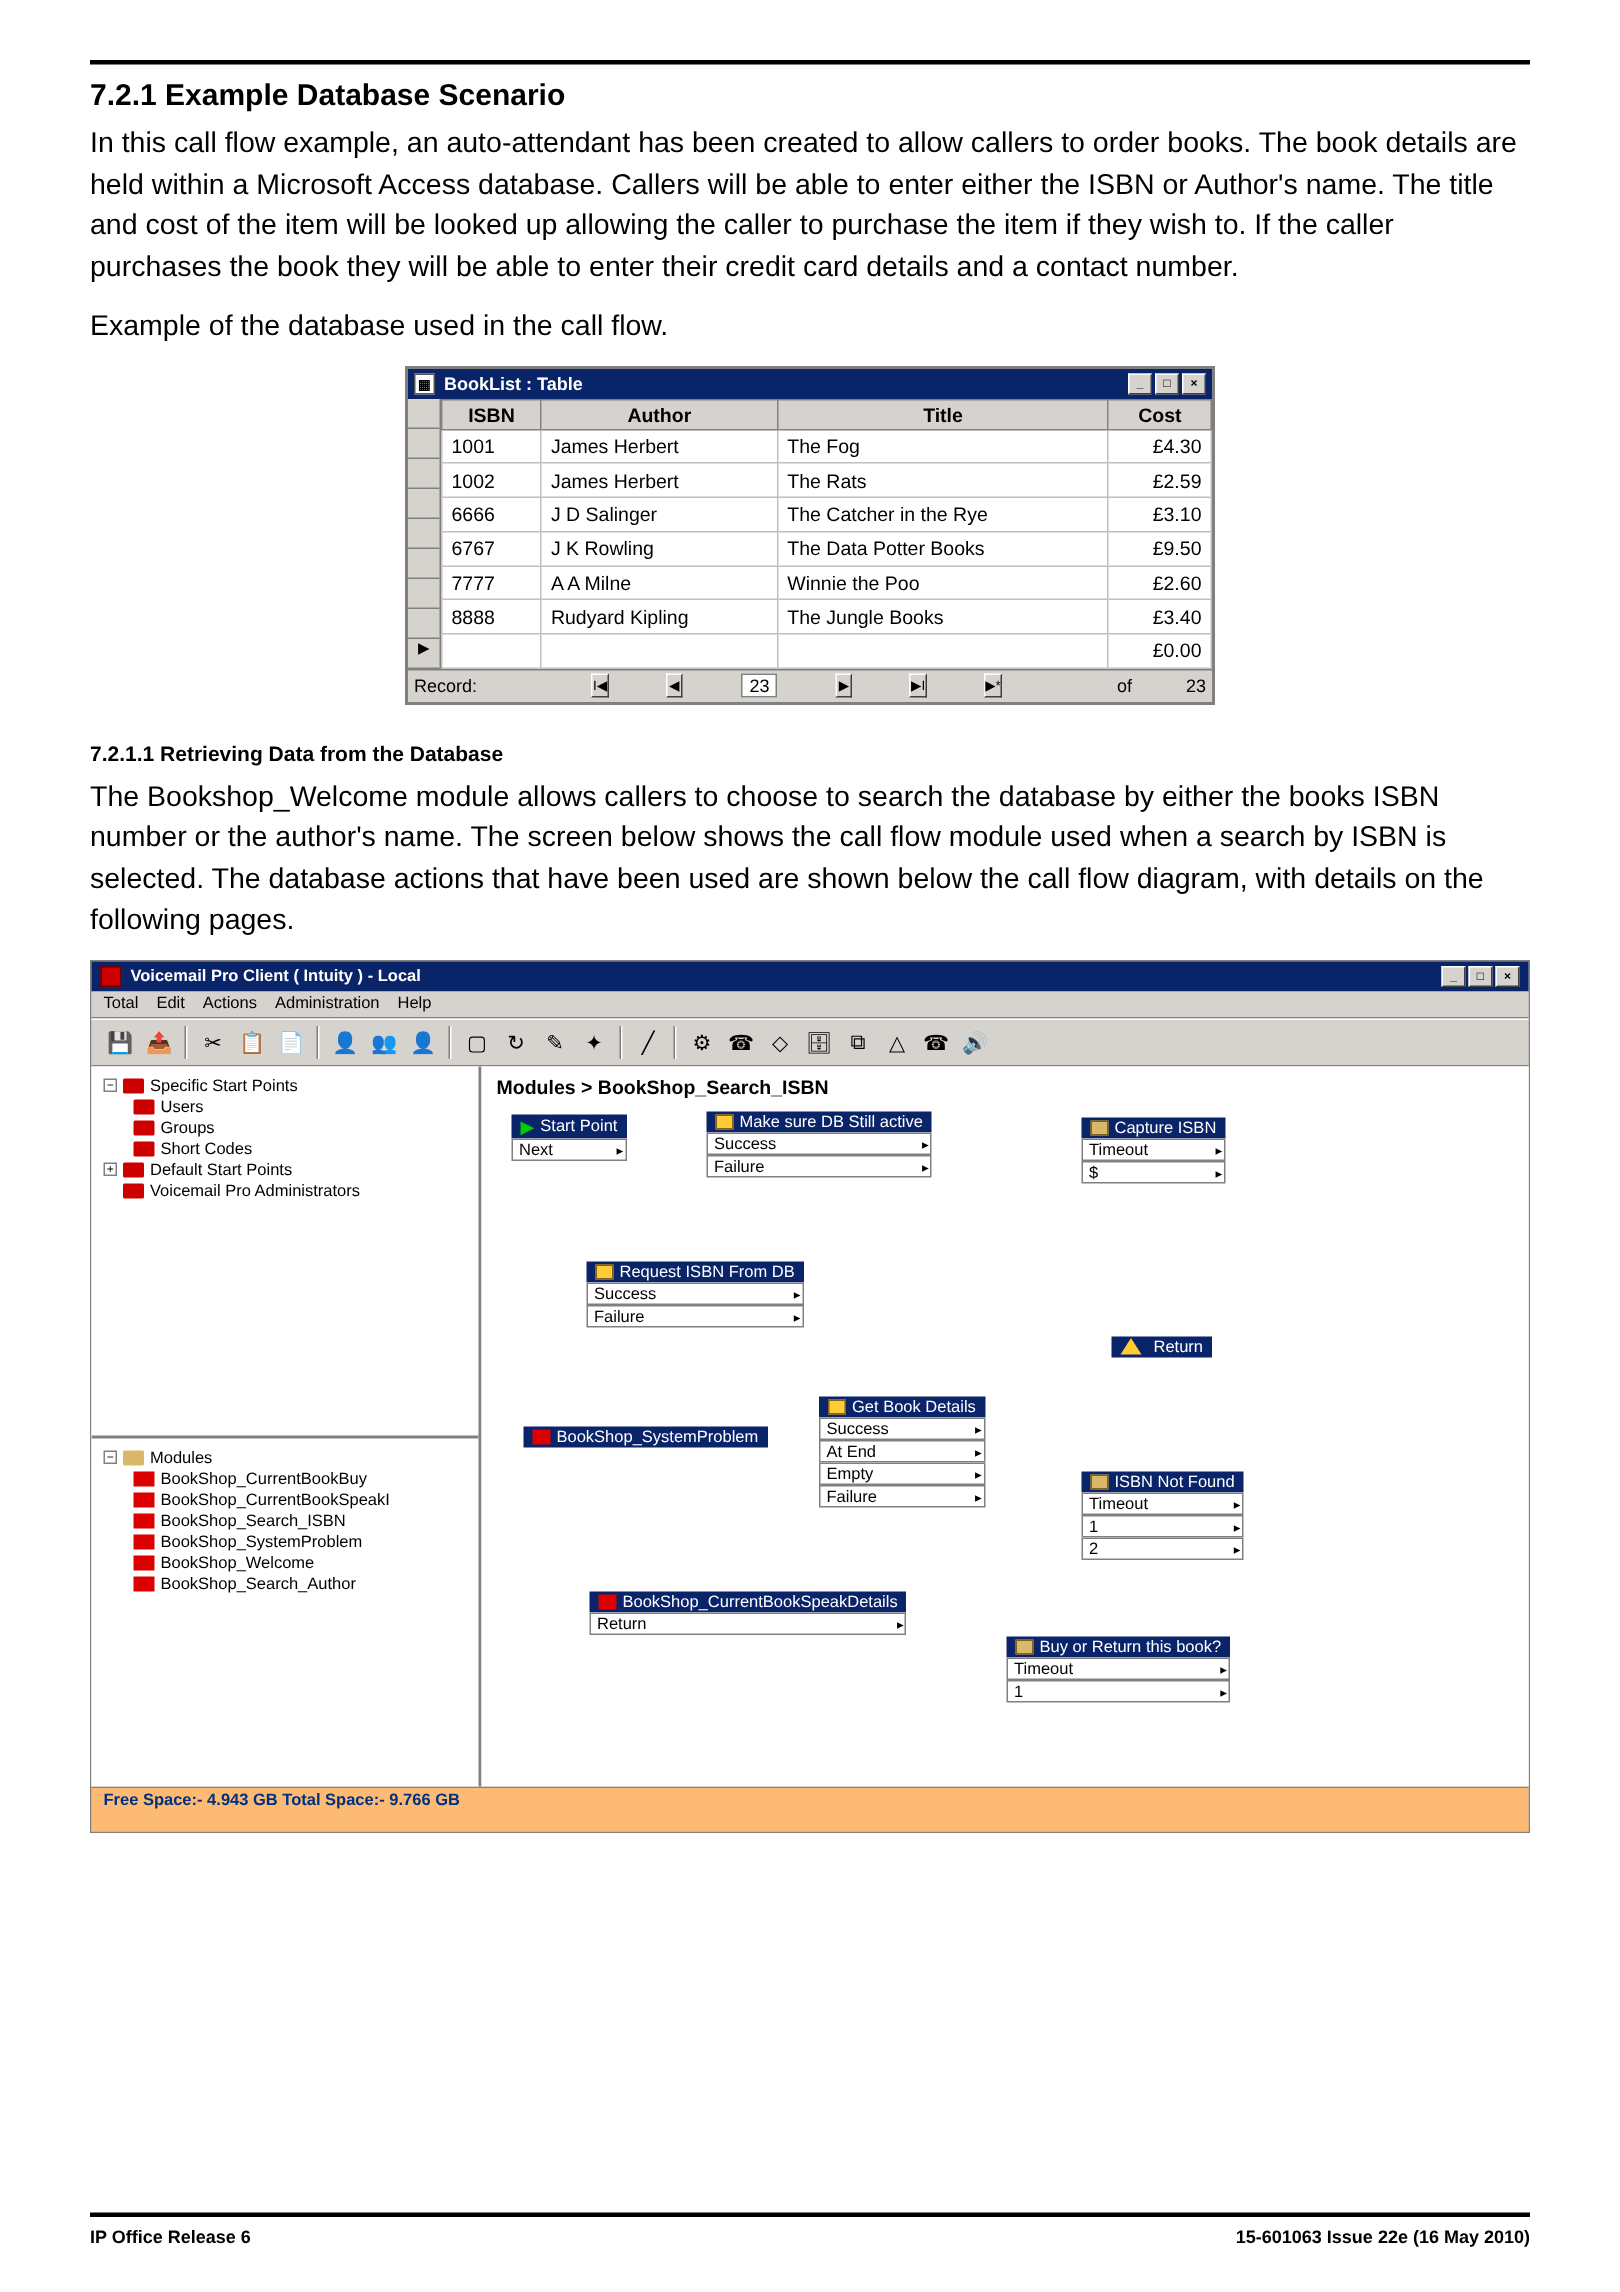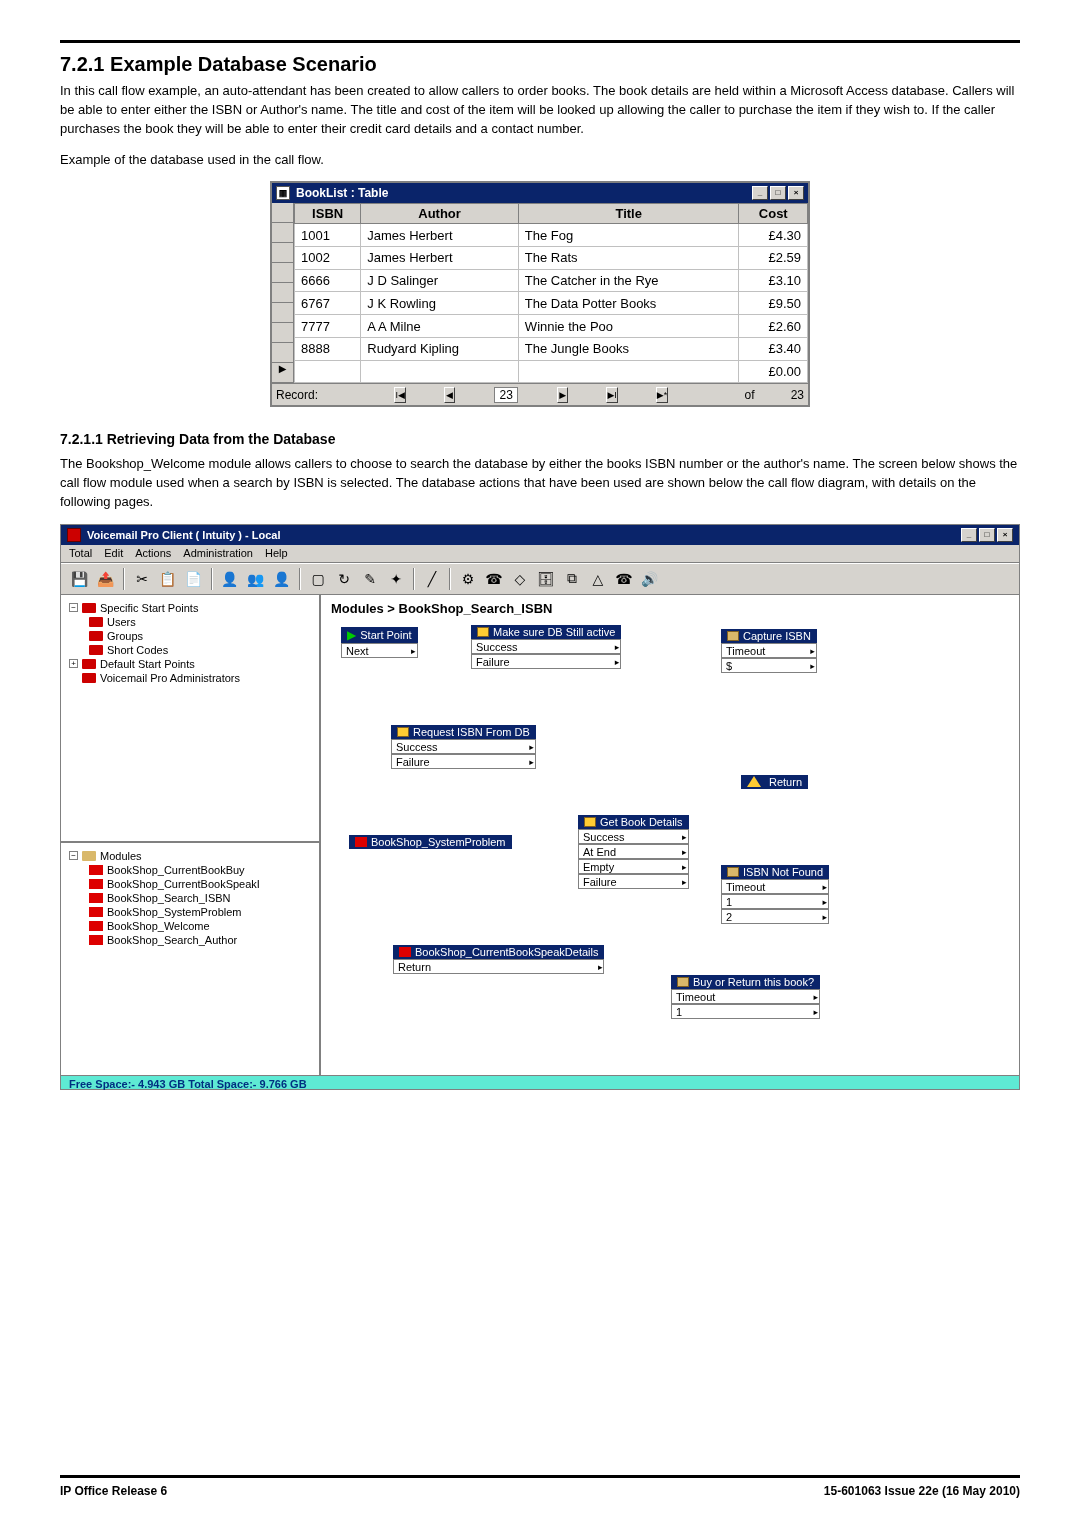--- a/index.html
+++ b/index.html
@@ -17,21 +17,21 @@
     border-top: 3px solid #000;
     margin: 0 0 10px 0;
   }
   .hr-bottom { margin: 10px 0 6px 0; }
   h1.section-heading {
     font-size: 20px;
     font-weight: bold;
     margin-bottom: 6px;
   }
   p.body-text {
-    font-size: 13px;
+    font-size: 19px;
     line-height: 1.45;
     margin-bottom: 12px;
   }
   h2.sub-heading {
     font-size: 14px;
     font-weight: bold;
     margin: 24px 0 8px 0;
   }
   .footer {
     position: absolute;
@@ -328,27 +328,27 @@
   .node.yellow .node-title .nicon { background: #ffcc33; }
   .node .return-tri {
     width: 0; height: 0;
     border-left: 7px solid transparent;
     border-right: 7px solid transparent;
     border-bottom: 11px solid #ffcc33;
     display: inline-block;
     margin-right: 4px;
   }
   .vm-status {
-    background: #5eead4;
+    background: #fdba74;
     border-top: 1px solid #808080;
     padding: 2px 8px;
     font-size: 11px;
     color: #003080;
     font-weight: bold;
-    height: 14px;
+    height: 30px;
   }
 </style>
 </head>
 <body>
 
 <hr class="hr-top">
 
 <h1 class="section-heading">7.2.1 Example Database Scenario</h1>
 
 <p class="body-text">In this call flow example, an auto-attendant has been created to allow callers to order books. The book details are held within a Microsoft Access database. Callers will be able to enter either the ISBN or Author's name. The title and cost of the item will be looked up allowing the caller to purchase the item if they wish to. If the caller purchases the book they will be able to enter their credit card details and a contact number.</p>
@@ -594,21 +594,21 @@
         <span class="node-out">Failure</span>
       </div>
 
       <div class="node" style="left:420px; top:180px;">
         <div class="node-title">
             <span class="return-tri"></span>
             <span>Return</span>
           </div>
       </div>
 
-      <div class="node yellow" style="left:257px; top:220px;">
+      <div class="node yellow" style="left:225px; top:220px;">
         <div class="node-title">
             <span class="nicon"></span>
             <span>Get Book Details</span>
           </div>
         <span class="node-out">Success</span>
         <span class="node-out">At End</span>
         <span class="node-out">Empty</span>
         <span class="node-out">Failure</span>
       </div>
 

